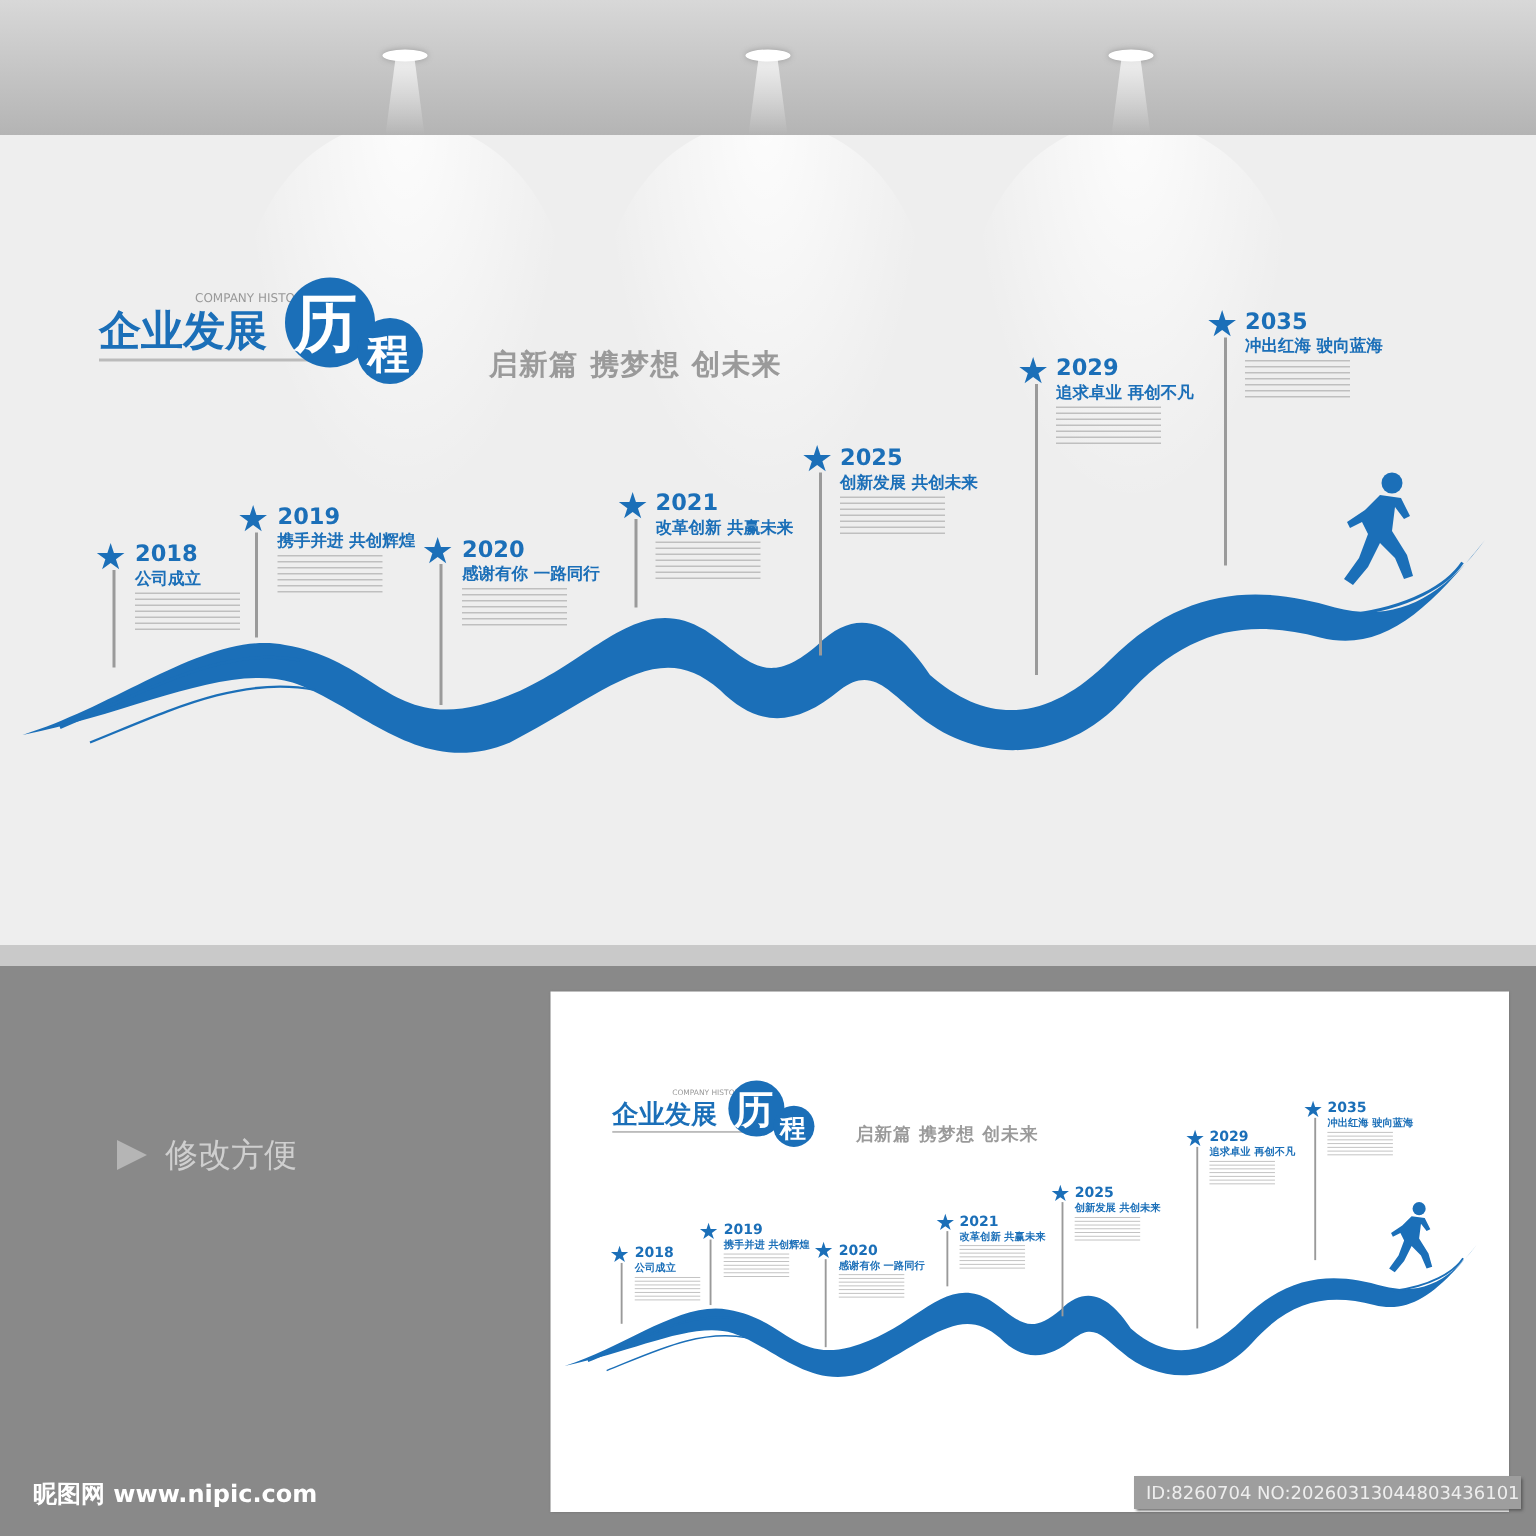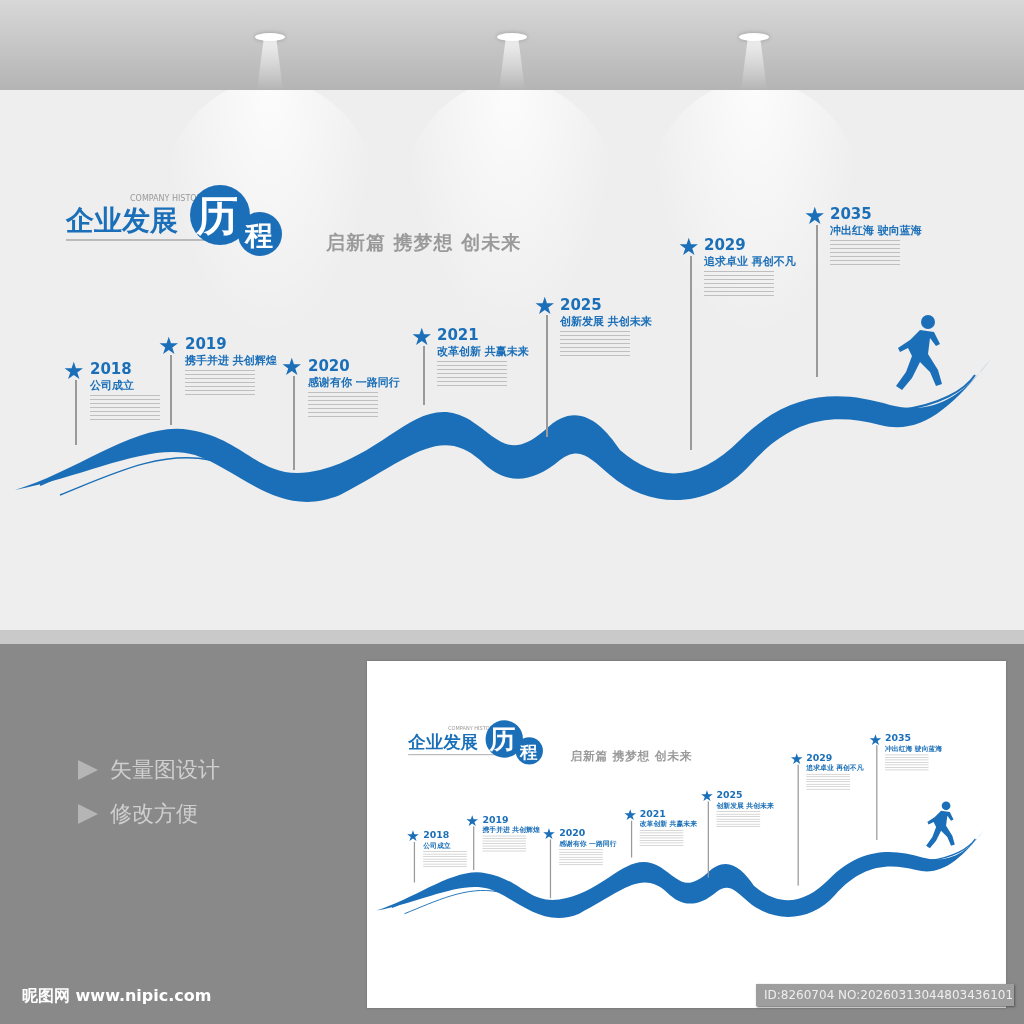--- a/index.html
+++ b/index.html
@@ -165,24 +165,20 @@
         </div>
       </div>
     </div>
 </div>
 
 <div class="mid-band"></div>
 
 <div class="features">
   <div class="feature">
       <span class="tri"></span>
-      <span>矢量图设计</span>
-    </div>
-  <div class="feature">
-      <span class="tri"></span>
       <span>修改方便</span>
     </div>
 </div>
 
 <div class="brand">昵图网 www.nipic.com</div>
 
 <div class="preview">
   <div class="scene" id="scene-preview" style="transform:scale(0.624);transform-origin:0 0;left:0;top:0;">
       <div style="position:absolute;left:130px;top:104px;font-size:8px;color:#999;">COMPANY HISTORY</div>
       <div class="title-cn" style="left:66px;top:112px;font-size:28px;">企业发展</div>

